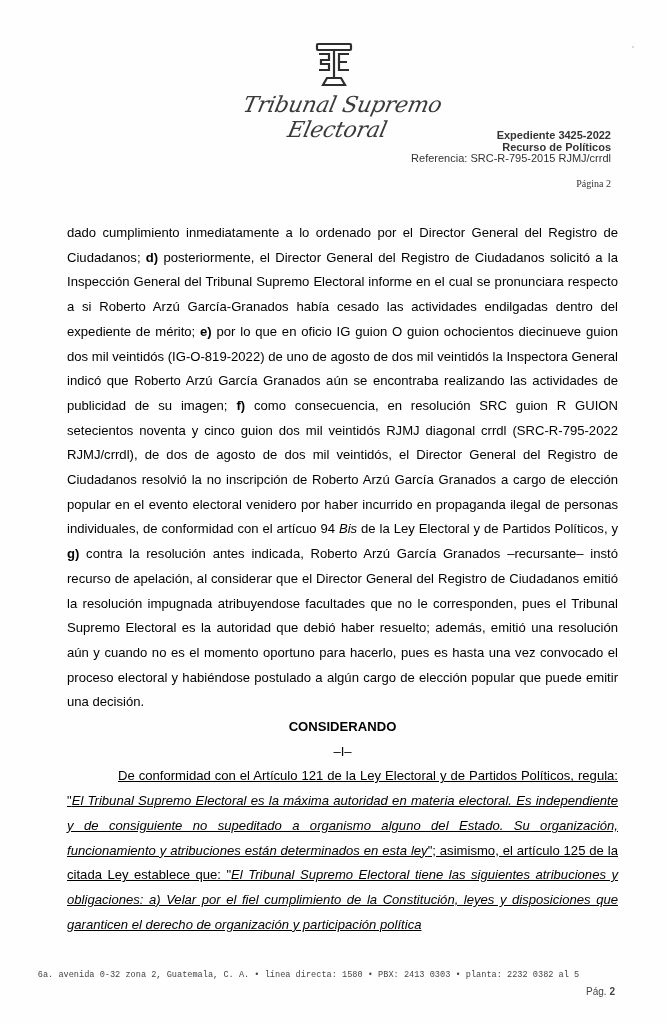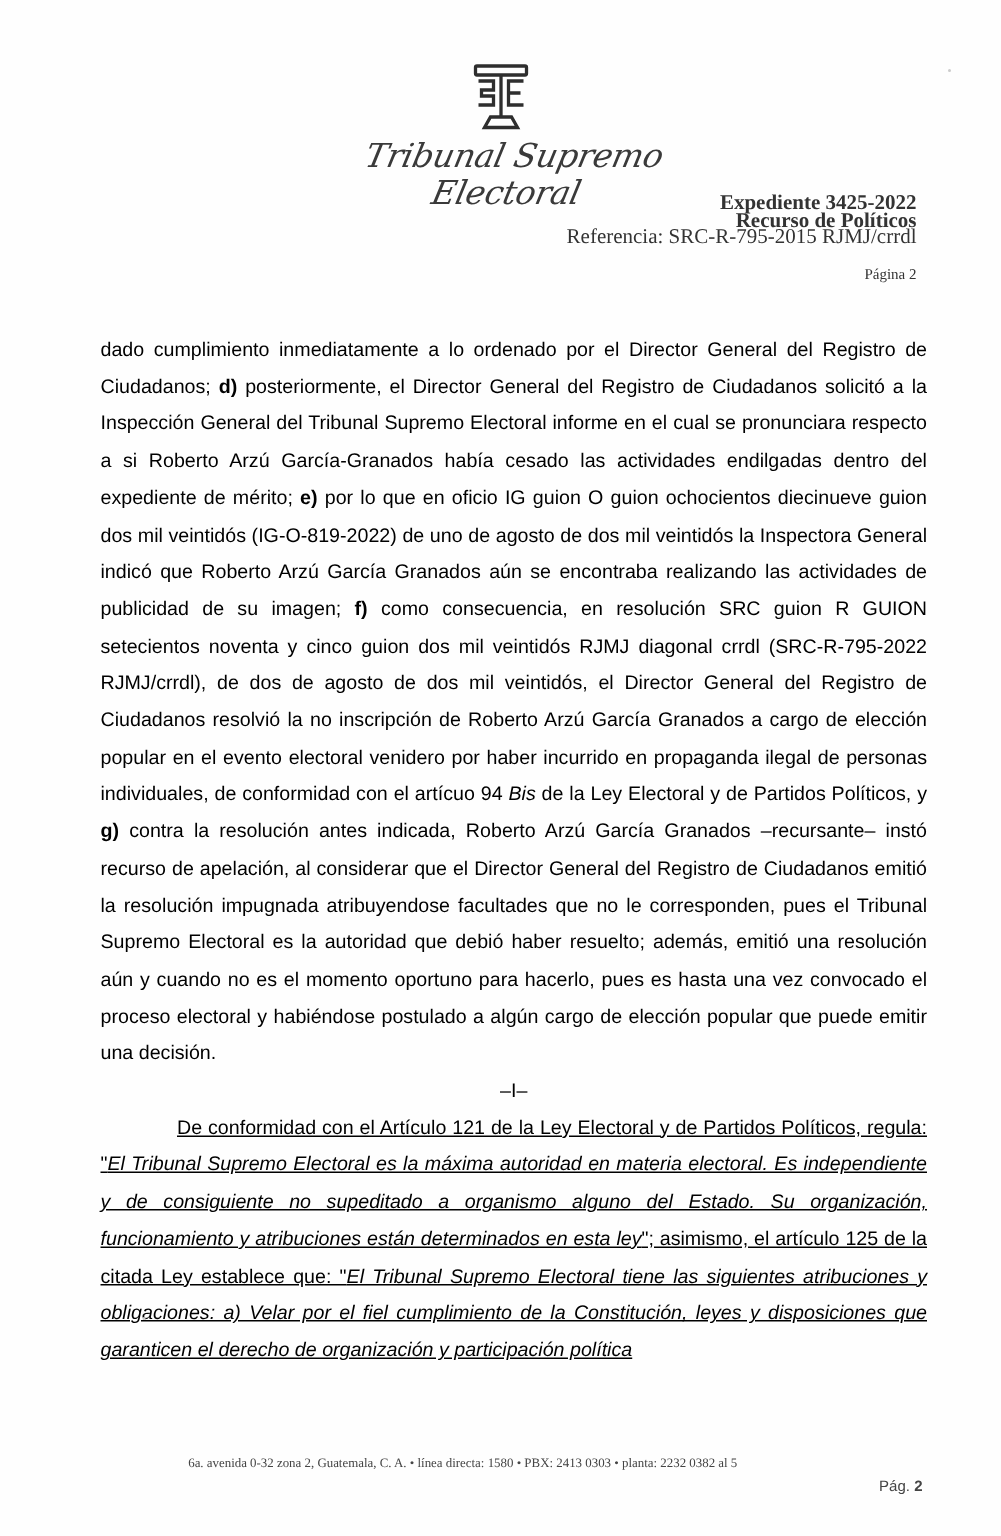--- a/index.html
+++ b/index.html
@@ -6,38 +6,38 @@
   body { width: 667px; height: 1024px; position: relative; overflow: hidden; color: #2a2a2a; }
   .page { position: absolute; left: 0; top: 0; width: 667px; height: 1024px; background: #fefefe; }
 
   .logo { position: absolute; left: 0; top: 42px; width: 667px; text-align: center; }
   .emblem { display: block; margin: 0 auto; width: 42px; height: 46px; }
   .brand { position: absolute; left: 205px; top: 92px; width: 270px; text-align: center;
            font-family: "DejaVu Serif", serif; font-style: italic; font-size: 22px; color: #3a3a3a;
            letter-spacing: -0.3px; transform: skewX(-12deg); }
 
   .ref { position: absolute; right: 56px; top: 130px; text-align: right;
-         font-family: Liberation Serif, serif; font-size: 14px; line-height: 11.5px; color: #333; }
+         font-family: Liberation Sans, sans-serif; font-size: 11px; line-height: 11.5px; color: #333; }
   .ref .b { font-weight: bold; }
   .pagina { position: absolute; right: 56px; top: 178px; font-family: "Liberation Serif", serif; font-size: 10px; color: #333; }
 
   .body { position: absolute; left: 67px; top: 221px; width: 551px;
           font-family: "Liberation Sans", sans-serif; font-size: 13.1px; line-height: 24.7px;
           text-align: justify; color: #000000; }
   .body p { margin: 0; }
   .body b { font-weight: bold; }
   .body i { font-style: italic; }
   .heading { text-align: center; font-weight: bold; margin-top: 0; }
   .roman { text-align: center; }
   .indent { text-indent: 51px; text-decoration: underline; }
 
   .pag-num { position: absolute; right: 52px; top: 946px; font-family: "Liberation Sans", sans-serif; font-size: 10px; color: #444; margin-top: 40px; }
   .pag-num b { font-weight: bold; }
   .footer { position: absolute; left: 0; top: 970px; width: 617px; text-align: center;
-            font-family: Liberation Serif, serif; font-size: 8.6px; line-height: 10px; color: #444; }
+            font-family: Liberation Mono, monospace; font-size: 8.6px; line-height: 10px; color: #444; }
   .speck { position: absolute; width: 2px; height: 2px; background: #ccc; border-radius: 1px; }
 </style>
 </head>
 <body>
 
 <div class="page">
 
   <div class="logo">
     <svg class="emblem" viewBox="0 0 42 46">
       <g fill="none" stroke="#2e2e2e" stroke-width="2.2">
@@ -53,20 +53,21 @@
 
   <div class="ref">
     <div class="b">Expediente 3425-2022</div>
     <div class="b">Recurso de Políticos</div>
     <div>Referencia: SRC-R-795-2015 RJMJ/crrdl</div>
   </div>
   <div class="pagina">Página 2</div>
 
   <div class="body">
     <p><span>dado cumplimiento inmediatamente a lo ordenado por el Director General del Registro de Ciudadanos; </span><b>d)</b><span> posteriormente, el Director General del Registro de Ciudadanos solicitó a la Inspección General del Tribunal Supremo Electoral informe en el cual se pronunciara respecto a si Roberto Arzú García-Granados había cesado las actividades endilgadas dentro del expediente de mérito; </span><b>e)</b><span> por lo que en oficio IG guion O guion ochocientos diecinueve guion dos mil veintidós (IG-O-819-2022) de uno de agosto de dos mil veintidós la Inspectora General indicó que Roberto Arzú García Granados aún se encontraba realizando las actividades de publicidad de su imagen; </span><b>f)</b><span> como consecuencia, en resolución SRC guion R GUION setecientos noventa y cinco guion dos mil veintidós RJMJ diagonal crrdl (SRC-R-795-2022 RJMJ/crrdl), de dos de agosto de dos mil veintidós, el Director General del Registro de Ciudadanos resolvió la no inscripción de Roberto Arzú García Granados a cargo de elección popular en el evento electoral venidero por haber incurrido en propaganda ilegal de personas individuales, de conformidad con el artícuo 94 </span><i>Bis</i><span> de la Ley Electoral y de Partidos Políticos, y </span><b>g)</b><span> contra la resolución antes indicada, Roberto Arzú García Granados –recursante– instó recurso de apelación, al considerar que el Director General del Registro de Ciudadanos emitió la resolución impugnada atribuyendose facultades que no le corresponden, pues el Tribunal Supremo Electoral es la autoridad que debió haber resuelto; además, emitió una resolución aún y cuando no es el momento oportuno para hacerlo, pues es hasta una vez convocado el proceso electoral y habiéndose postulado a algún cargo de elección popular que puede emitir una decisión.</span></p>
+    <p class="heading">CONSIDERANDO</p>
     <p class="roman">–I–</p>
     <p class="indent"><span>De conformidad con el Artículo 121 de la Ley Electoral y de Partidos Políticos, regula: "</span><i>El Tribunal Supremo Electoral  es la máxima autoridad en materia electoral. Es independiente y de consiguiente no supeditado a organismo alguno del Estado. Su organización, funcionamiento y atribuciones están determinados en esta ley</i><span>"; asimismo, el artículo 125 de la citada Ley establece que: "</span><i>El Tribunal Supremo Electoral tiene las siguientes atribuciones y obligaciones: a) Velar por el fiel cumplimiento de la Constitución, leyes y disposiciones que garanticen el derecho de organización y participación política</i></p>
   </div>
 
   <div class="pag-num"><span>Pág.</span> <b>2</b></div>
 
   <div class="footer">
     <div>6a. avenida 0-32 zona 2, Guatemala, C. A. • línea directa: 1580 • PBX:   2413 0303 • planta: 2232 0382 al 5</div>
   </div>
 

